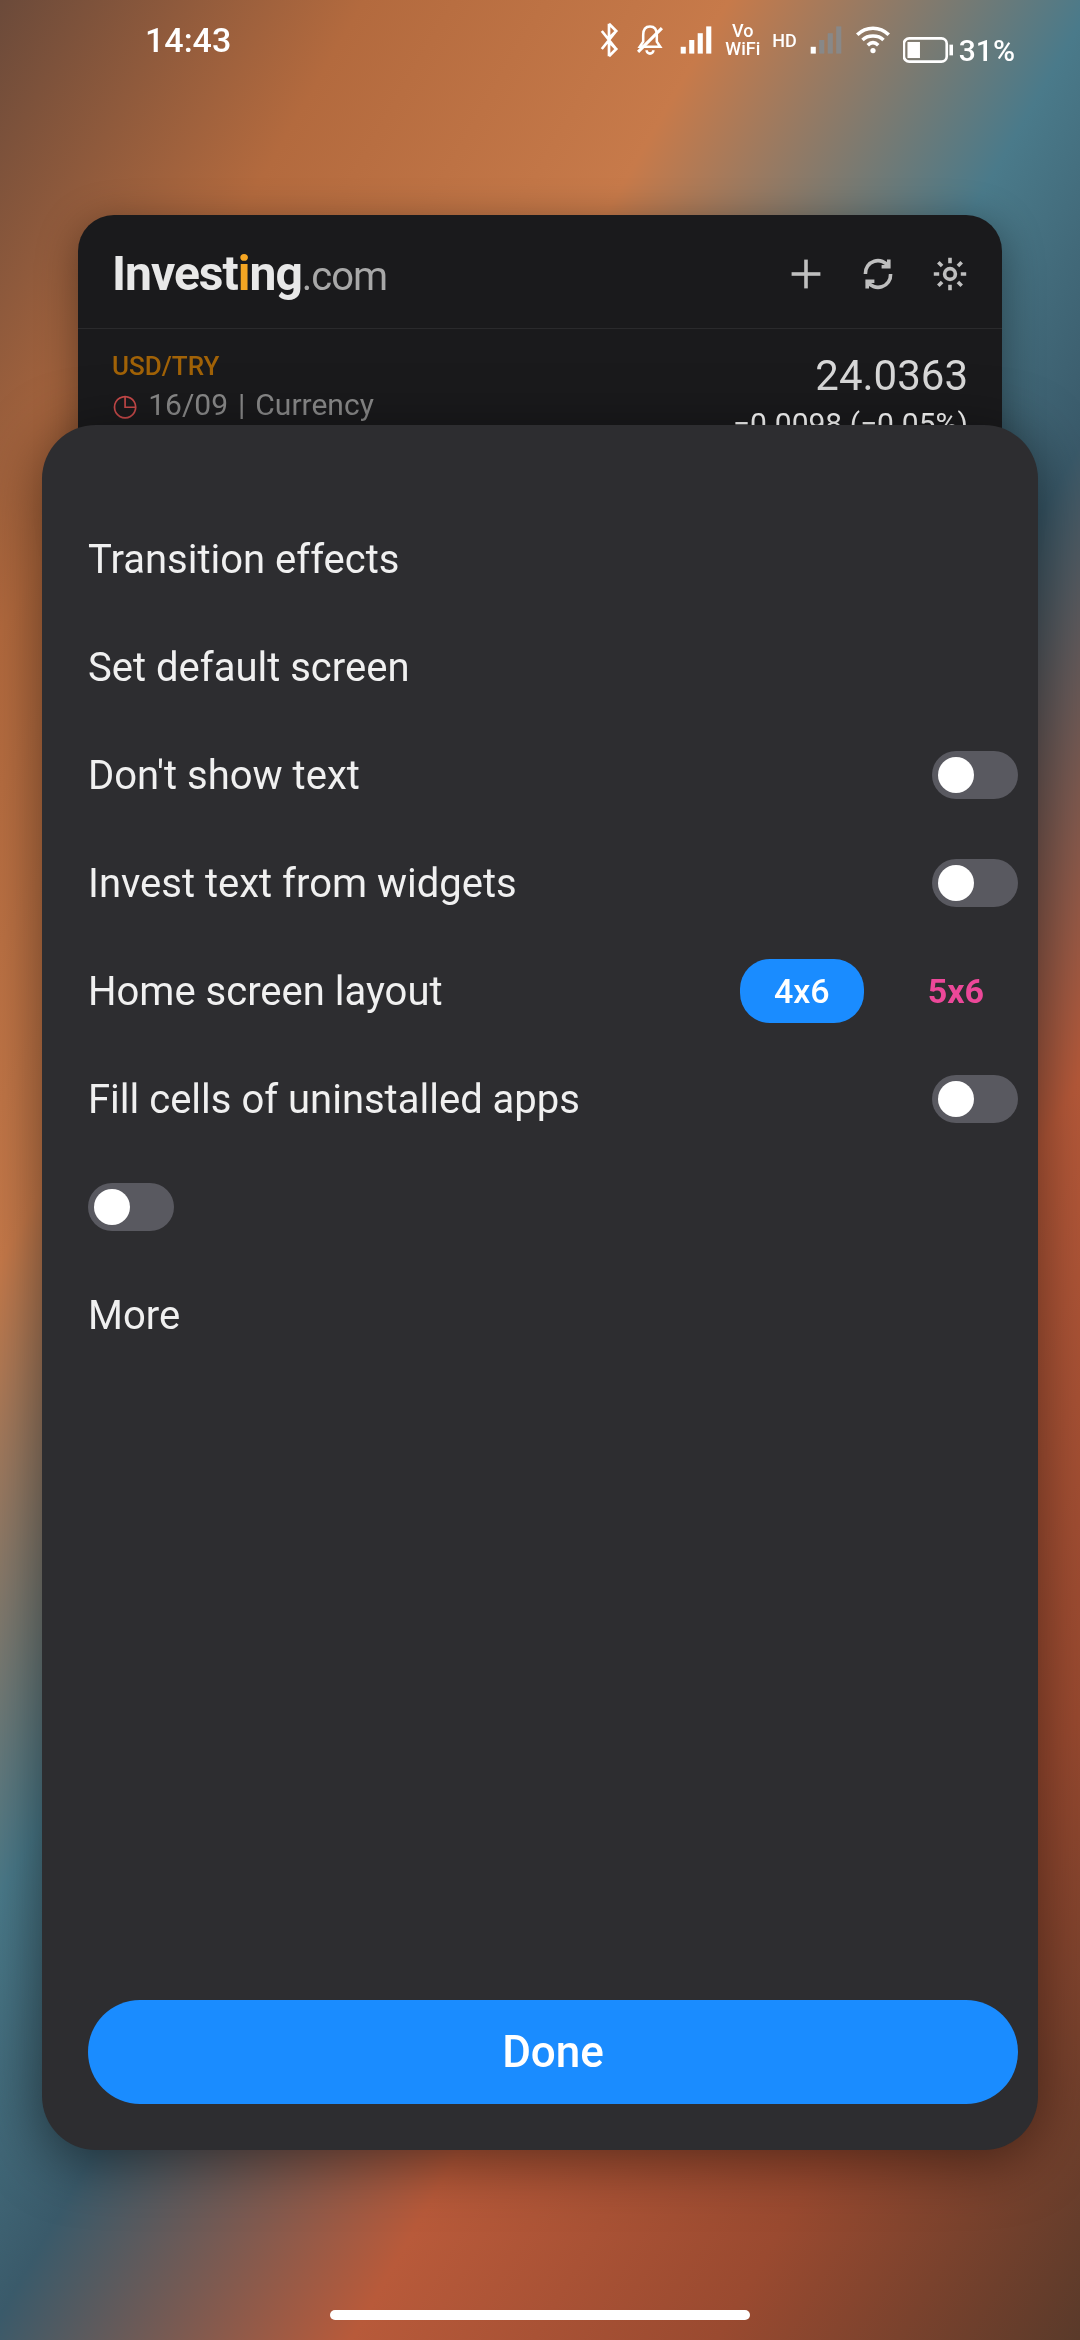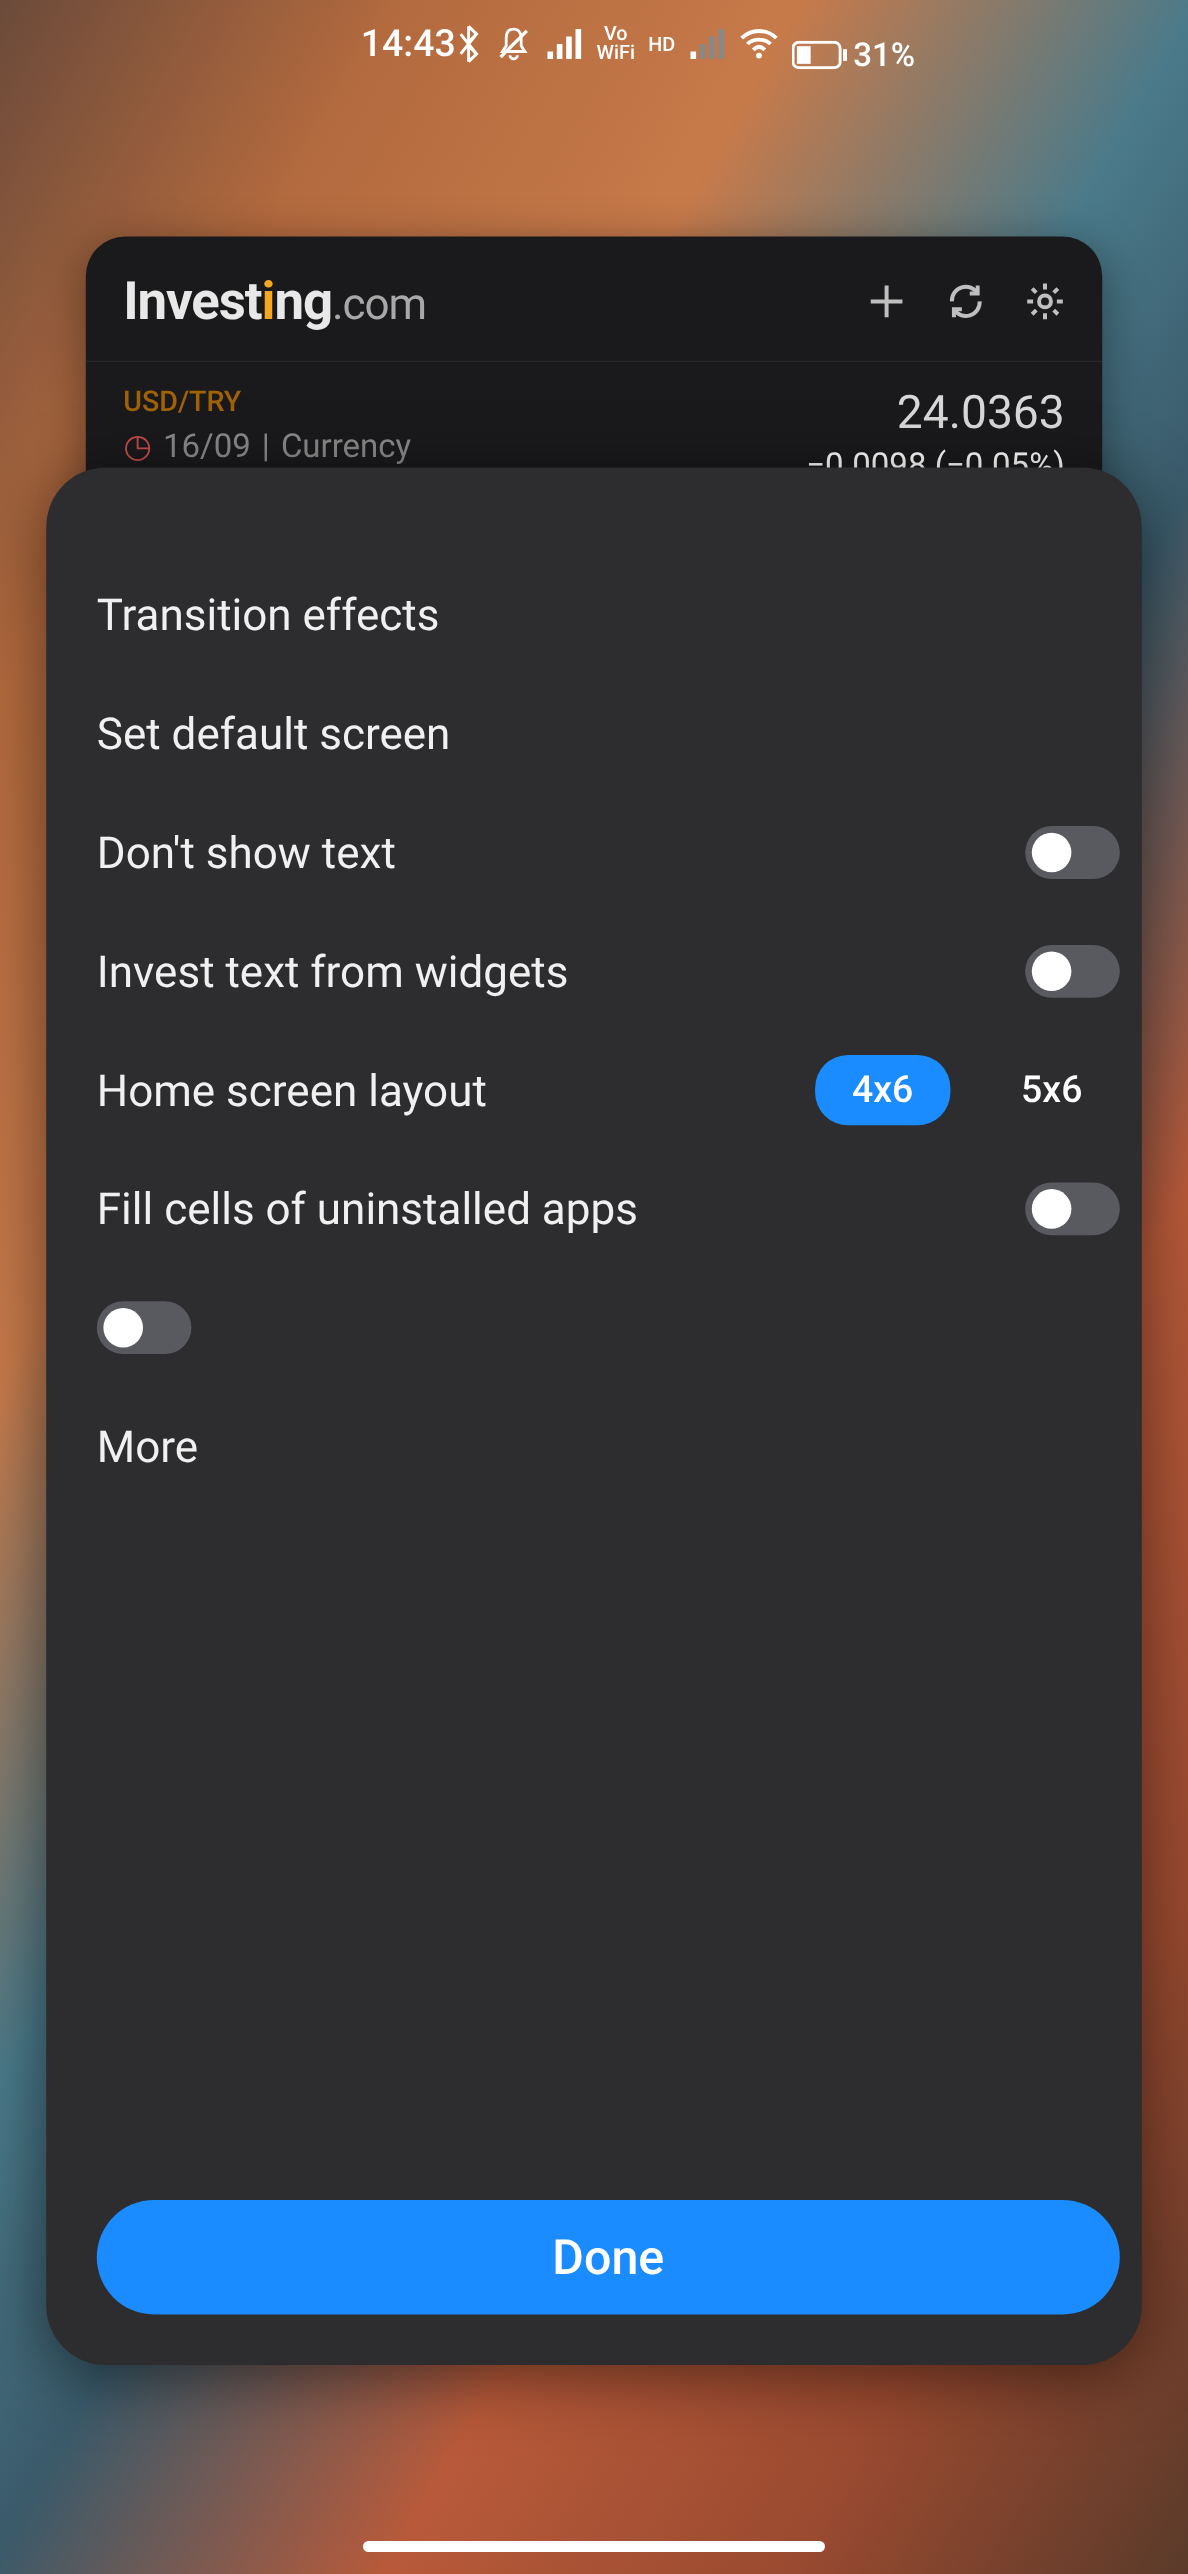--- a/index.html
+++ b/index.html
@@ -4,22 +4,22 @@
 <style>
   * { margin: 0; padding: 0; box-sizing: border-box; }
   html, body { width: 1080px; height: 2340px; overflow: hidden; font-family: -apple-system, BlinkMacSystemFont, "Segoe UI", Roboto, sans-serif; }
   body {
     background: linear-gradient(120deg, #6b4a3a 0%, #b36a3e 15%, #c77a4a 30%, #4a7a8a 45%, #3a5a6a 55%, #b85a3a 70%, #9a4a30 85%, #5a3a2a 100%);
     position: relative;
   }
   
   .status-bar {
     position: absolute; top: 0; left: 0; right: 0; height: 80px;
-    display: flex; align-items: center; justify-content: center;
-    padding: 0 19px; color: #fff; font-size: 34px; font-weight: 500;
+    display: flex; align-items: center; justify-content: space-between;
+    padding: 0 65px; color: #fff; font-size: 34px; font-weight: 500;
   }
   .status-left { padding-left: 80px; }
   .status-right { display: flex; align-items: center; gap: 12px; }
   .status-right svg { fill: #fff; }
   .vo-wifi { font-size: 18px; line-height: 1; text-align: center; }
   .batt-wrap { display: flex; align-items: center; gap: 6px; margin-top: 20px; }
   .batt-pct { font-size: 30px; }
 
   
   .widget {
@@ -65,21 +65,21 @@
   }
   .toggle .knob {
     position: absolute; width: 36px; height: 36px; background: #fff;
     border-radius: 50%; top: 6px; left: 6px;
   }
   .layout-pills { display: flex; gap: 30px; align-items: center; }
   .pill {
     padding: 12px 34px; border-radius: 30px; font-size: 34px; font-weight: 500;
   }
   .pill.active { background: #1a8cff; color: #fff; }
-  .pill.inactive { color: #ffffff; }
+  .pill.inactive { color: #ec4899; font-weight: bold; }
   .done-btn {
     margin-top: auto; height: 104px; background: #1a8cff; border-radius: 52px;
     display: flex; align-items: center; justify-content: center;
     color: #fff; font-size: 44px; font-weight: 500;
   }
   
   .nav-handle {
     position: absolute; bottom: 20px; left: 50%; transform: translateX(-50%);
     width: 420px; height: 10px; background: #fff; border-radius: 5px;
   }

